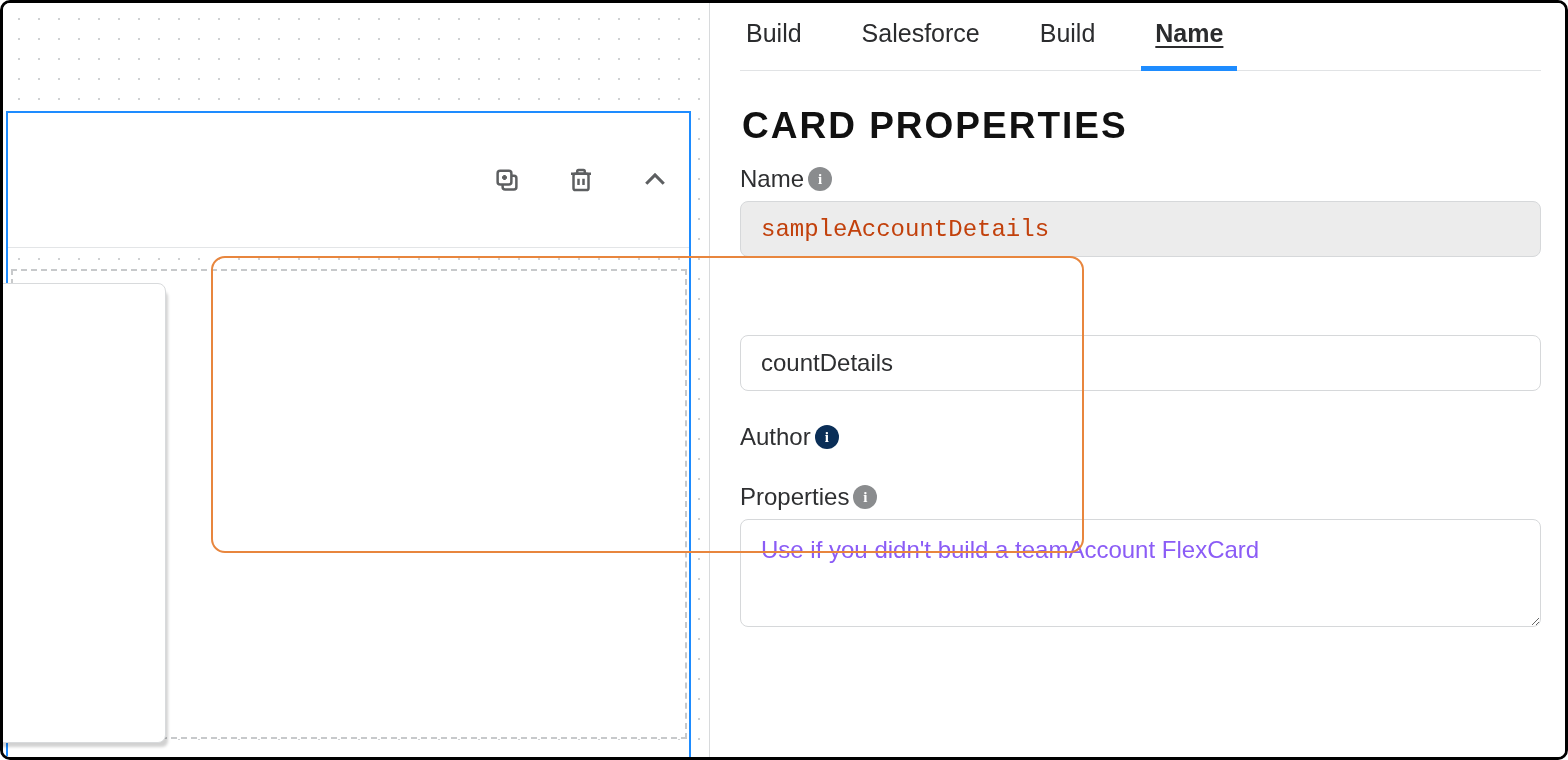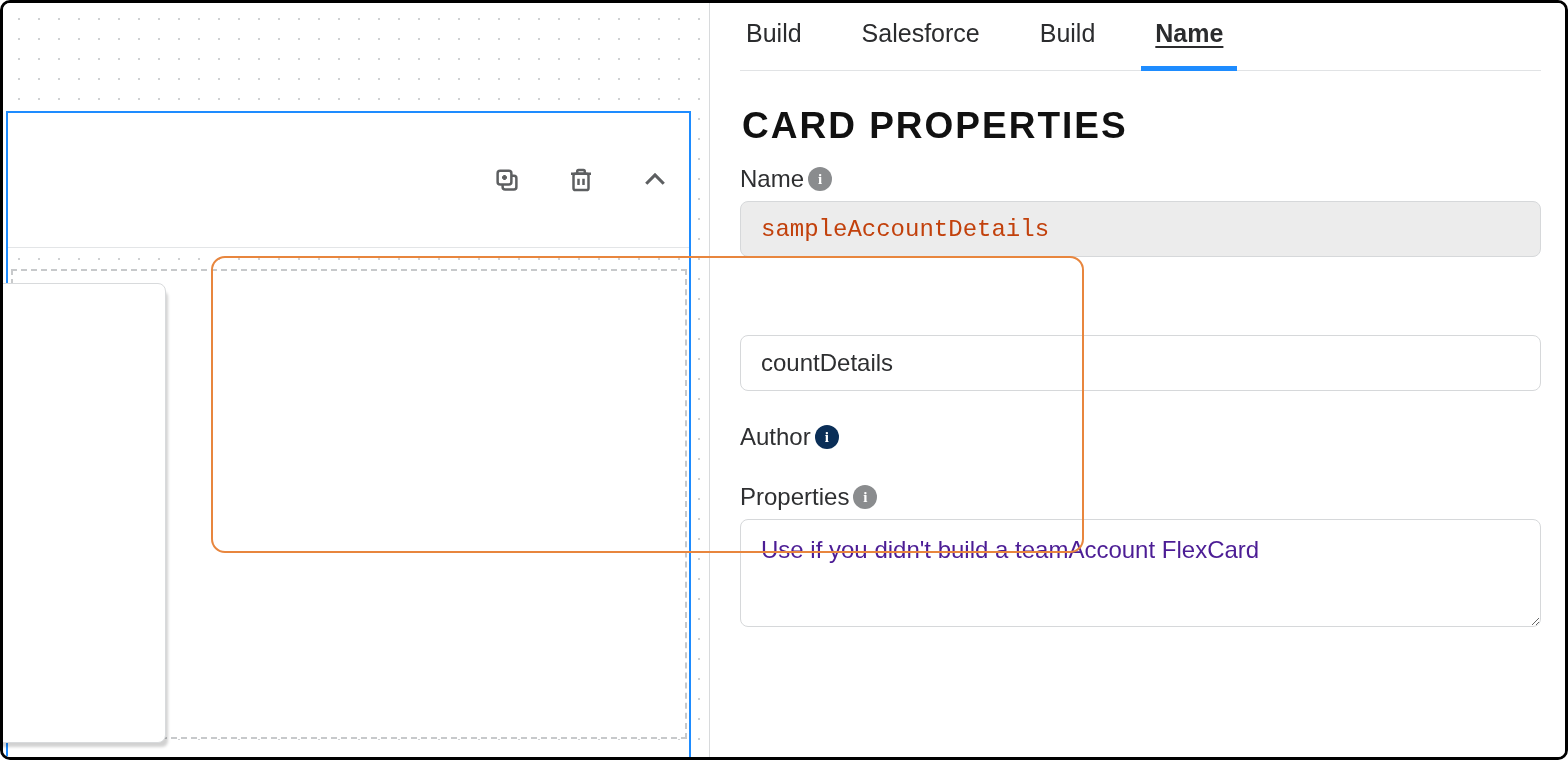--- a/index.html
+++ b/index.html
@@ -91,21 +91,21 @@
     font-family: Georgia, serif; cursor: default;
   }
   .info-dot.active { background: #0a2e57; }
   .text-input {
     width: 100%; height: 56px; border: 1px solid #d6d8da; border-radius: 8px;
     background: #fff; font-size: 24px; color: #2e2f31; padding: 0 20px;
   }
   .text-input.disabled { background: #ececec; color: #c2410c; font-family: Liberation Mono, monospace; }
   .textarea {
     width: 100%; height: 108px; border: 1px solid #d6d8da; border-radius: 8px;
-    background: #fff; font-size: 24px; color: #4c1d95; padding: 16px 20px; resize: both;
+    background: #fff; font-size: 24px; color: #8b5cf6; padding: 16px 20px; resize: both;
     font-family: inherit;
   }
 </style>
 </head>
 <body>
 
 <div class="frame">
   <div class="split">
 
     <div class="canvas-pane">

